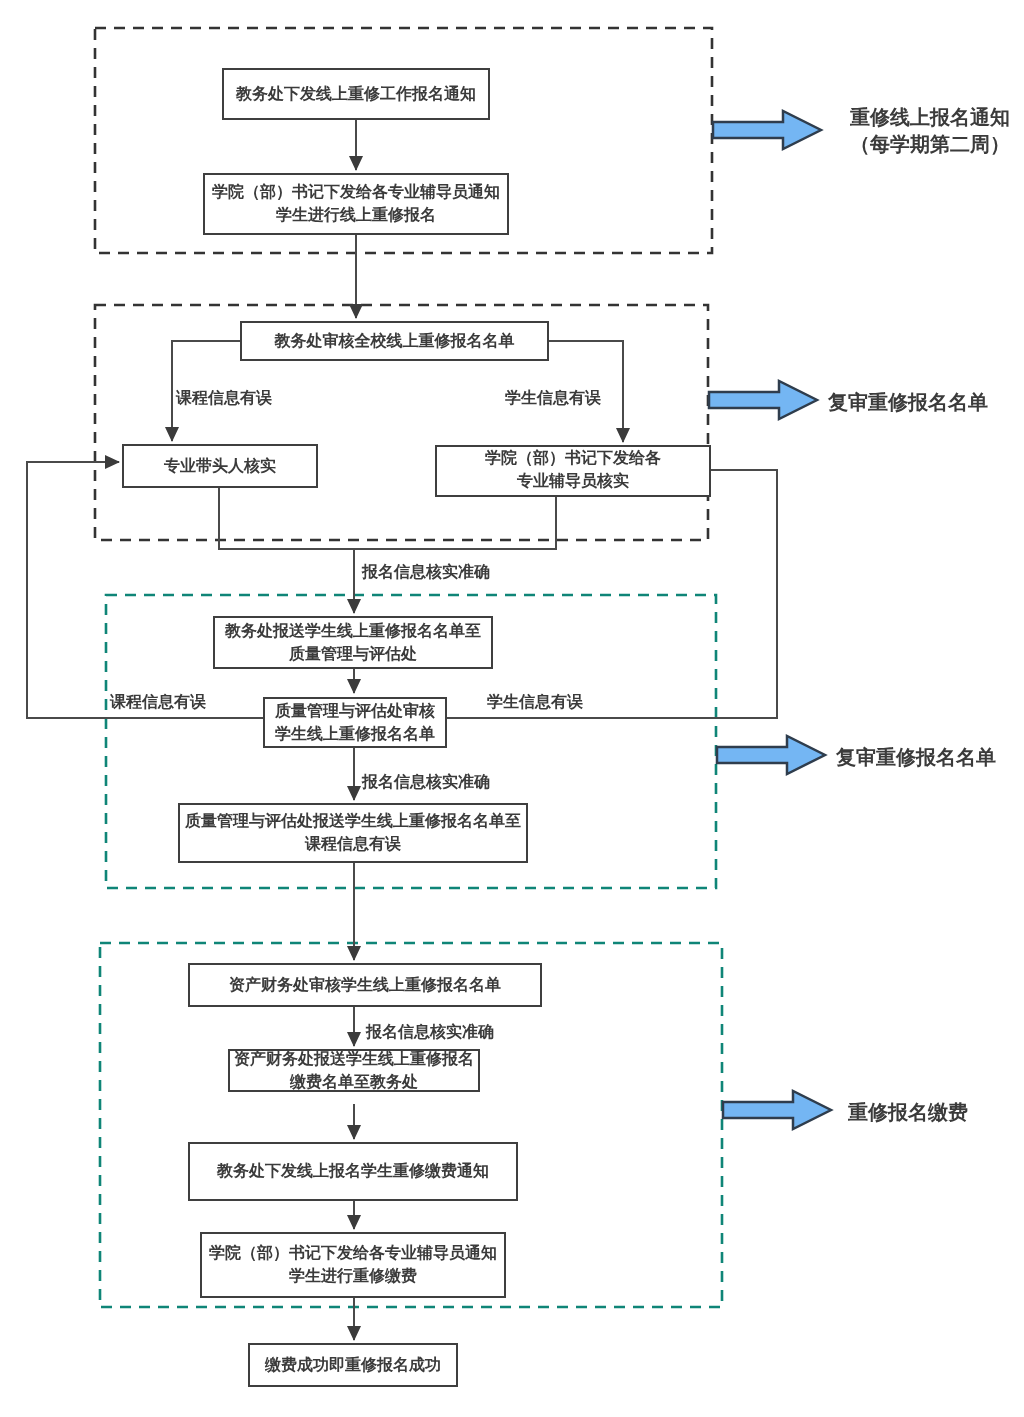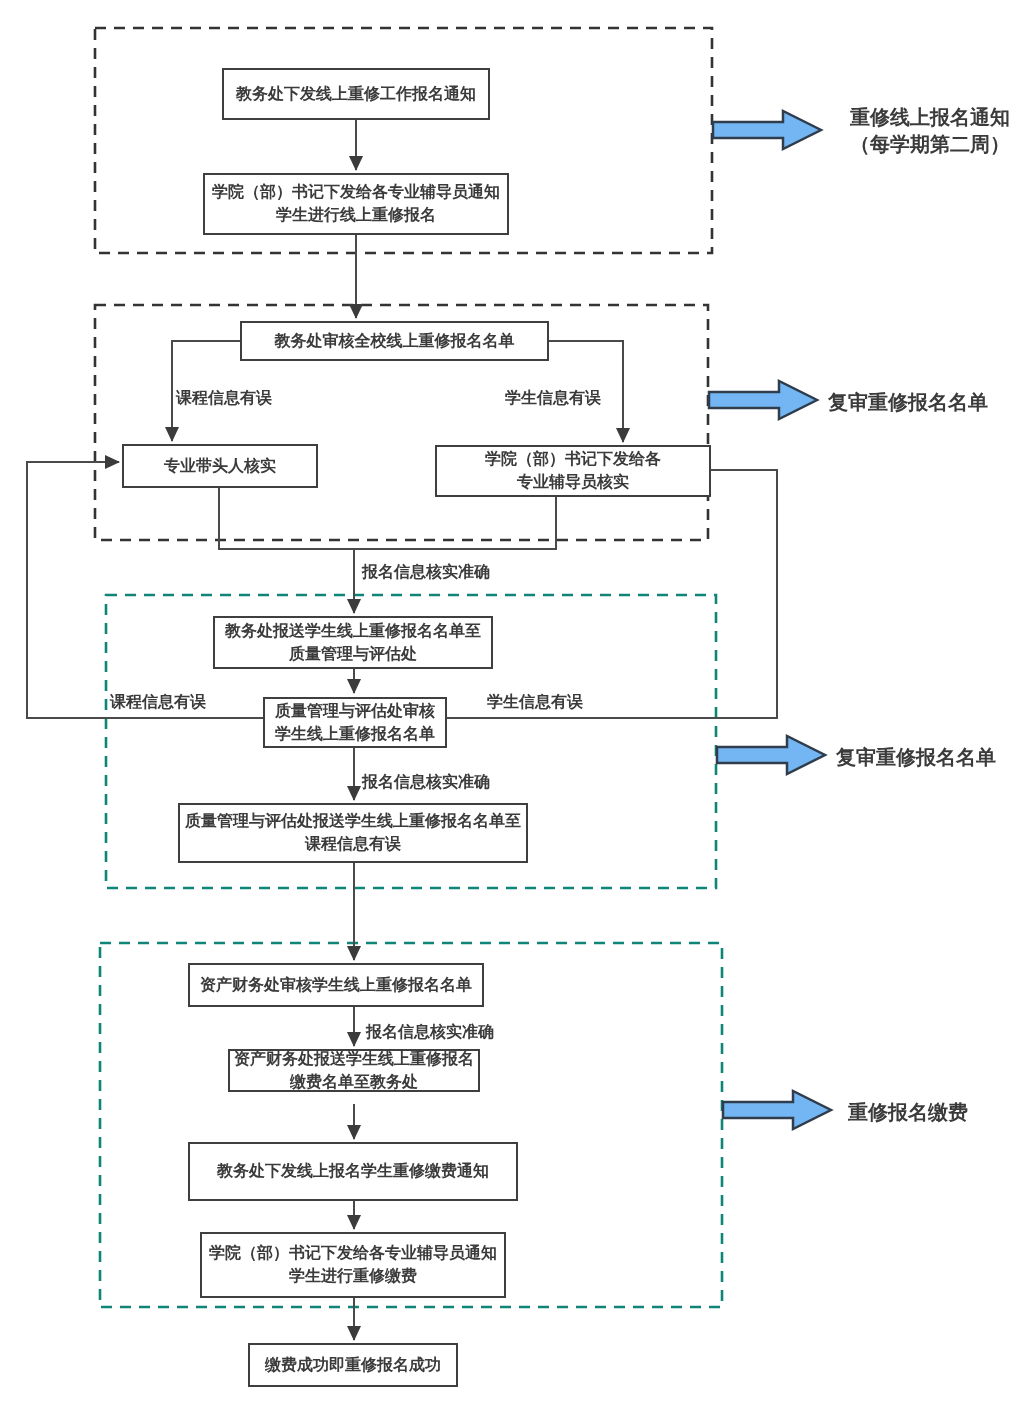--- a/index.html
+++ b/index.html
@@ -70,35 +70,35 @@
   </svg>
 
   <div class="box" style="left:222px;top:68px;width:268px;height:52px;">教务处下发线上重修工作报名通知</div>
   <div class="box" style="left:203px;top:173px;width:306px;height:62px;">学院（部）书记下发给各专业辅导员通知
 学生进行线上重修报名</div>
 
   <div class="box" style="left:240px;top:321px;width:309px;height:40px;">教务处审核全校线上重修报名名单</div>
   <div class="lbl" style="left:176px;top:388px;">课程信息有误</div>
   <div class="lbl" style="left:505px;top:388px;">学生信息有误</div>
   <div class="box" style="left:122px;top:444px;width:196px;height:44px;">专业带头人核实</div>
-  <div class="box" style="left:435px;top:445px;width:276px;height:52px;">学院（部）书记下发给各
+  <div class="box" style="left:435px;top:445px;width:276px;height:52px;font-family:Liberation Mono, monospace;">学院（部）书记下发给各
 专业辅导员核实</div>
   <div class="lbl" style="left:362px;top:562px;">报名信息核实准确</div>
 
   <div class="box" style="left:213px;top:616px;width:280px;height:53px;">教务处报送学生线上重修报名名单至
 质量管理与评估处</div>
   <div class="lbl" style="left:110px;top:692px;">课程信息有误</div>
   <div class="lbl" style="left:487px;top:692px;">学生信息有误</div>
   <div class="box" style="left:263px;top:697px;width:184px;height:51px;">质量管理与评估处审核
 学生线上重修报名名单</div>
   <div class="lbl" style="left:362px;top:772px;">报名信息核实准确</div>
   <div class="box" style="left:178px;top:803px;width:350px;height:60px;">质量管理与评估处报送学生线上重修报名名单至
 课程信息有误</div>
 
-  <div class="box" style="left:188px;top:963px;width:296px;height:44px;">资产财务处审核学生线上重修报名名单</div>
+  <div class="box" style="left:188px;top:963px;width:354px;height:44px;">资产财务处审核学生线上重修报名名单</div>
   <div class="lbl" style="left:366px;top:1022px;">报名信息核实准确</div>
   <div class="box" style="left:228px;top:1049px;width:252px;height:43px;">资产财务处报送学生线上重修报名
 缴费名单至教务处</div>
   <div class="box" style="left:188px;top:1142px;width:330px;height:59px;">教务处下发线上报名学生重修缴费通知</div>
   <div class="box" style="left:200px;top:1232px;width:306px;height:66px;">学院（部）书记下发给各专业辅导员通知
 学生进行重修缴费</div>
 
   <div class="box" style="left:248px;top:1343px;width:210px;height:44px;">缴费成功即重修报名成功</div>
 
   <div class="anno" style="left:830px;top:104px;margin-left:20px;">重修线上报名通知

